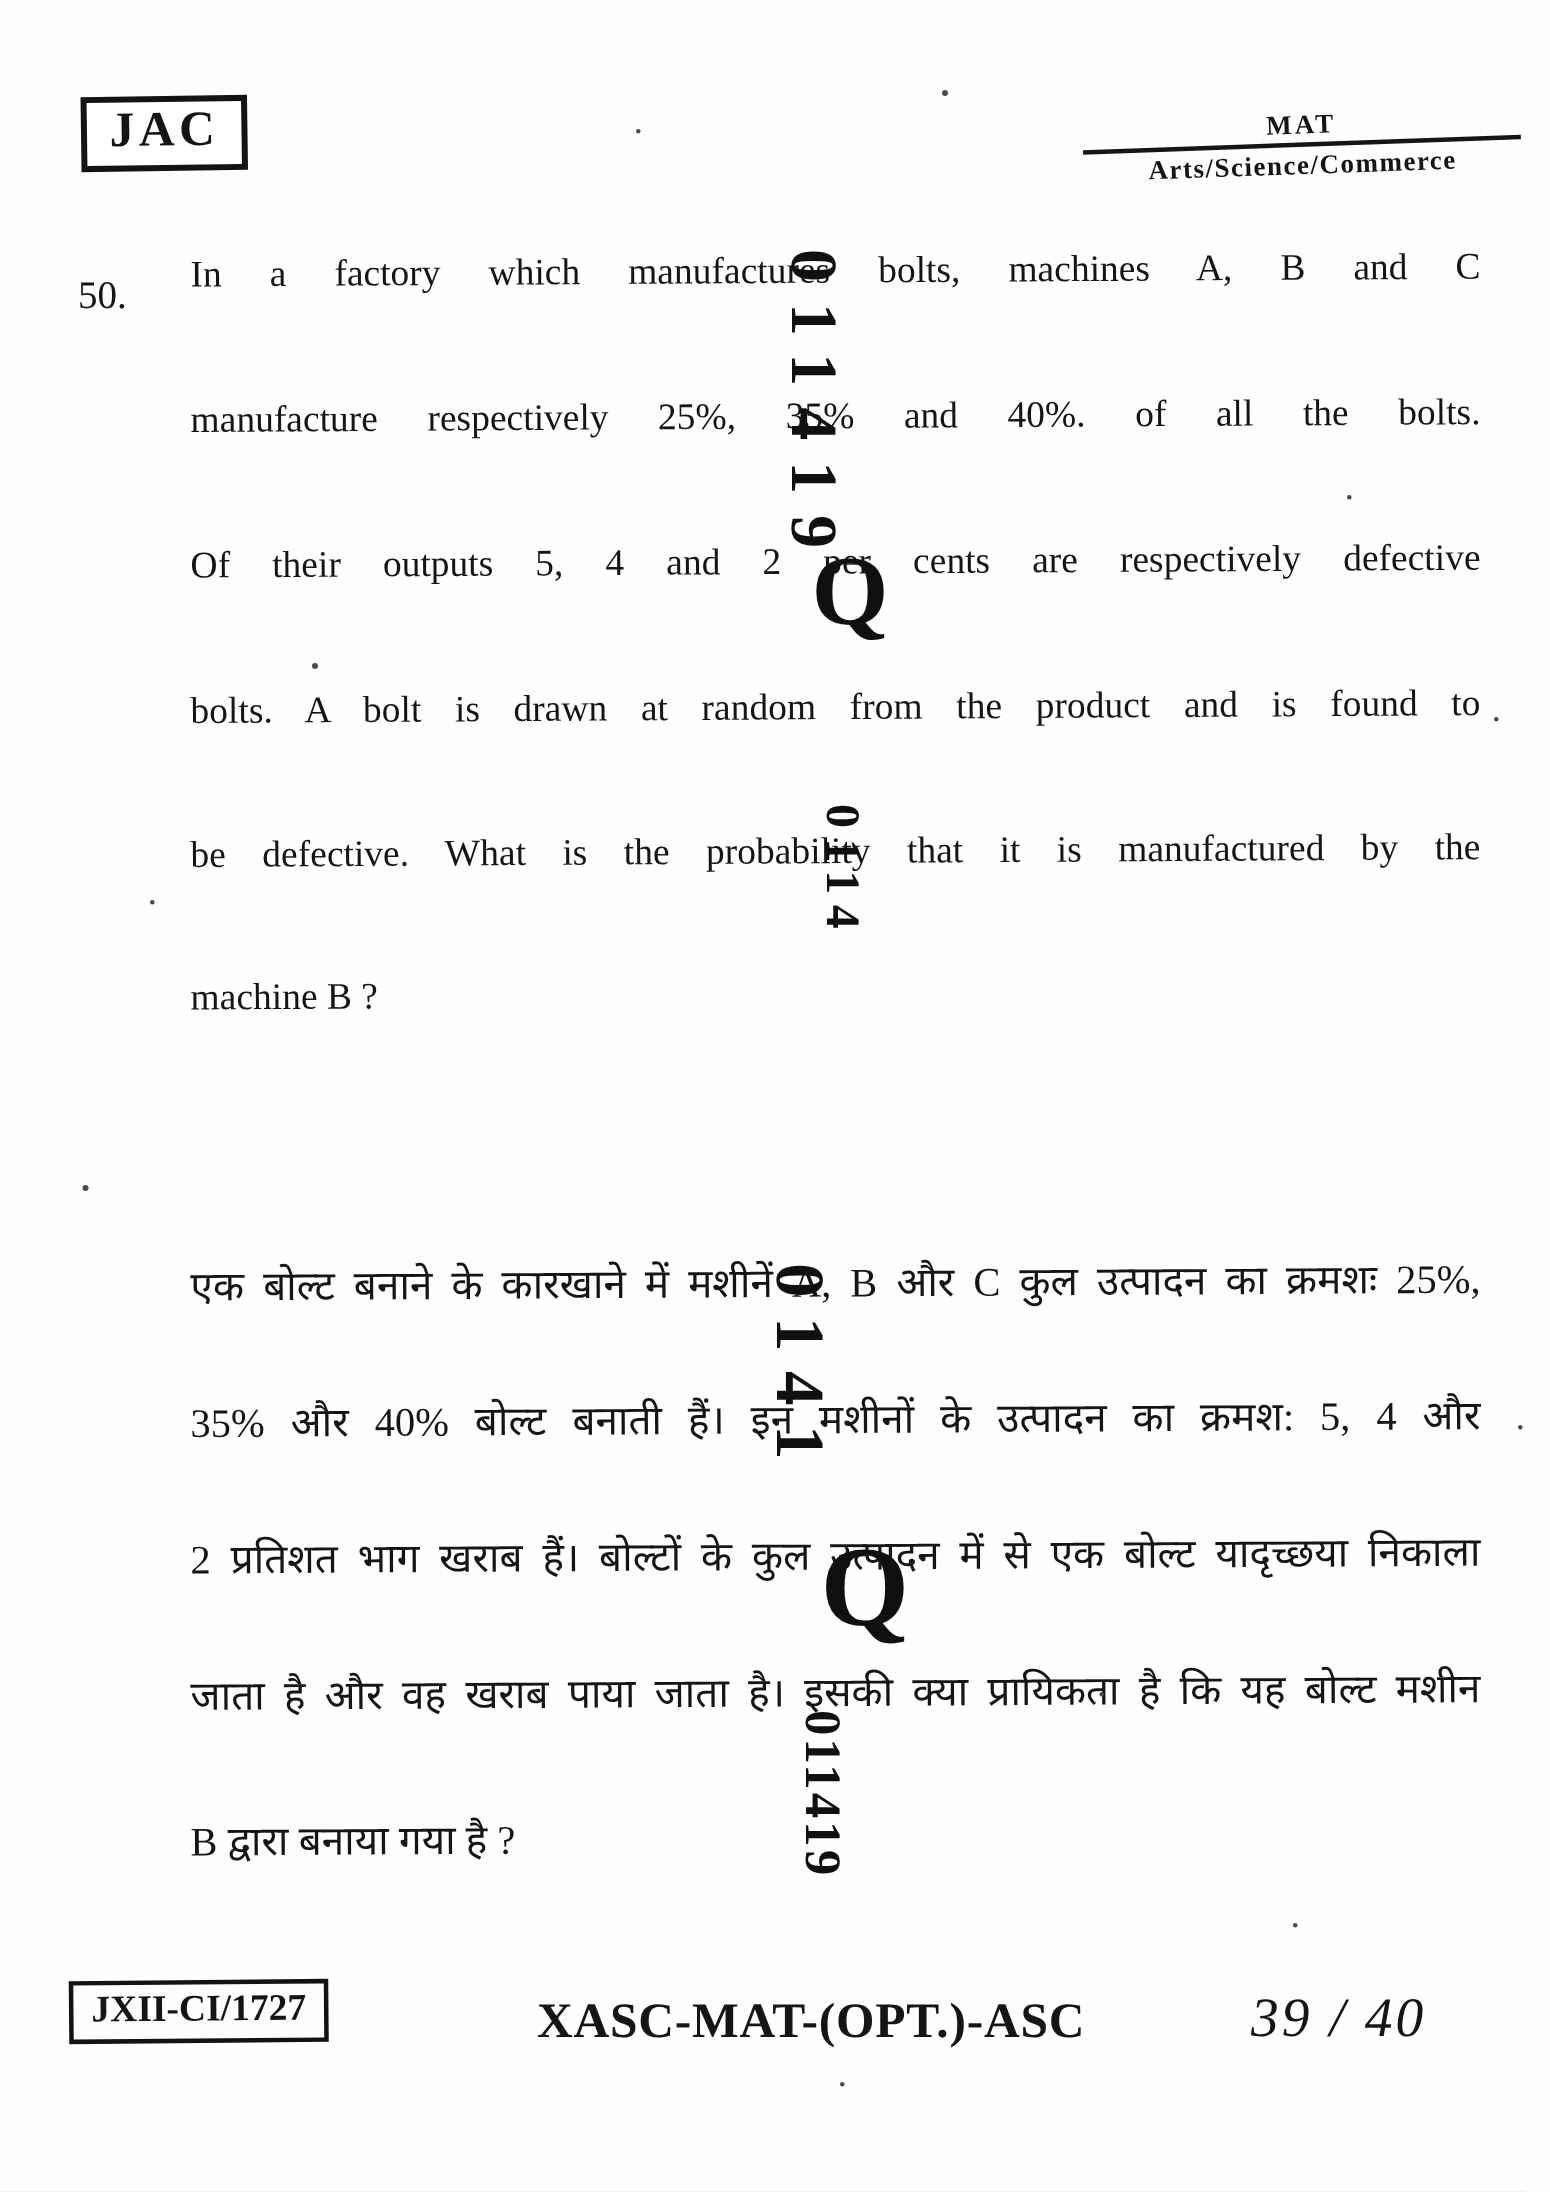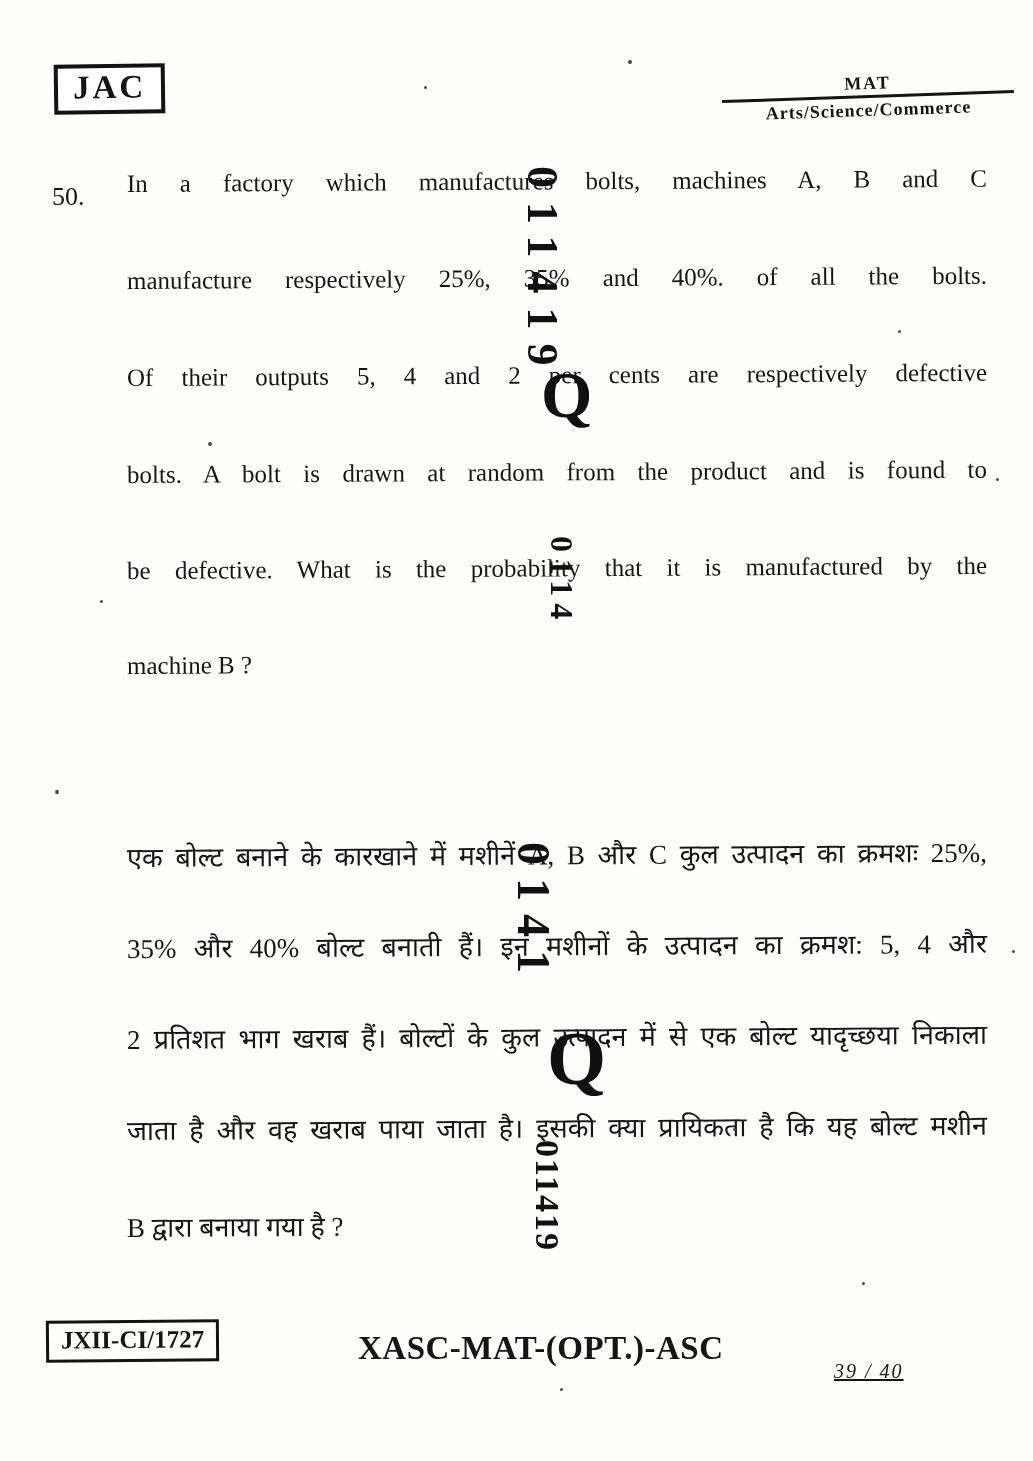--- a/index.html
+++ b/index.html
@@ -58,22 +58,22 @@
   .paper-code-box {
     position:absolute; left:46px; top:1320px;
     border:3px solid #131313; padding:3px 12px 5px 12px;
     font-size:25px; font-weight:bold; transform:rotate(-0.5deg);
   }
   .exam-code {
     position:absolute; left:358px; top:1330px;
     font-size:33px; font-weight:bold; letter-spacing:0.5px;
   }
   .page-num {
-    position:absolute; left:834px; top:1360px;
-    font-size:20px; font-style:italic; letter-spacing:2px;text-decoration:underline;
+    position:absolute; left:834px; top:1324px;
+    font-size:37px; font-style:italic; letter-spacing:2px;
   }
 
   
   .speck { position:absolute; background:#4a4a4a; border-radius:50%; width:4px; height:4px; }
 </style>
 </head>
 <body>
 
 <div class="page">
 

